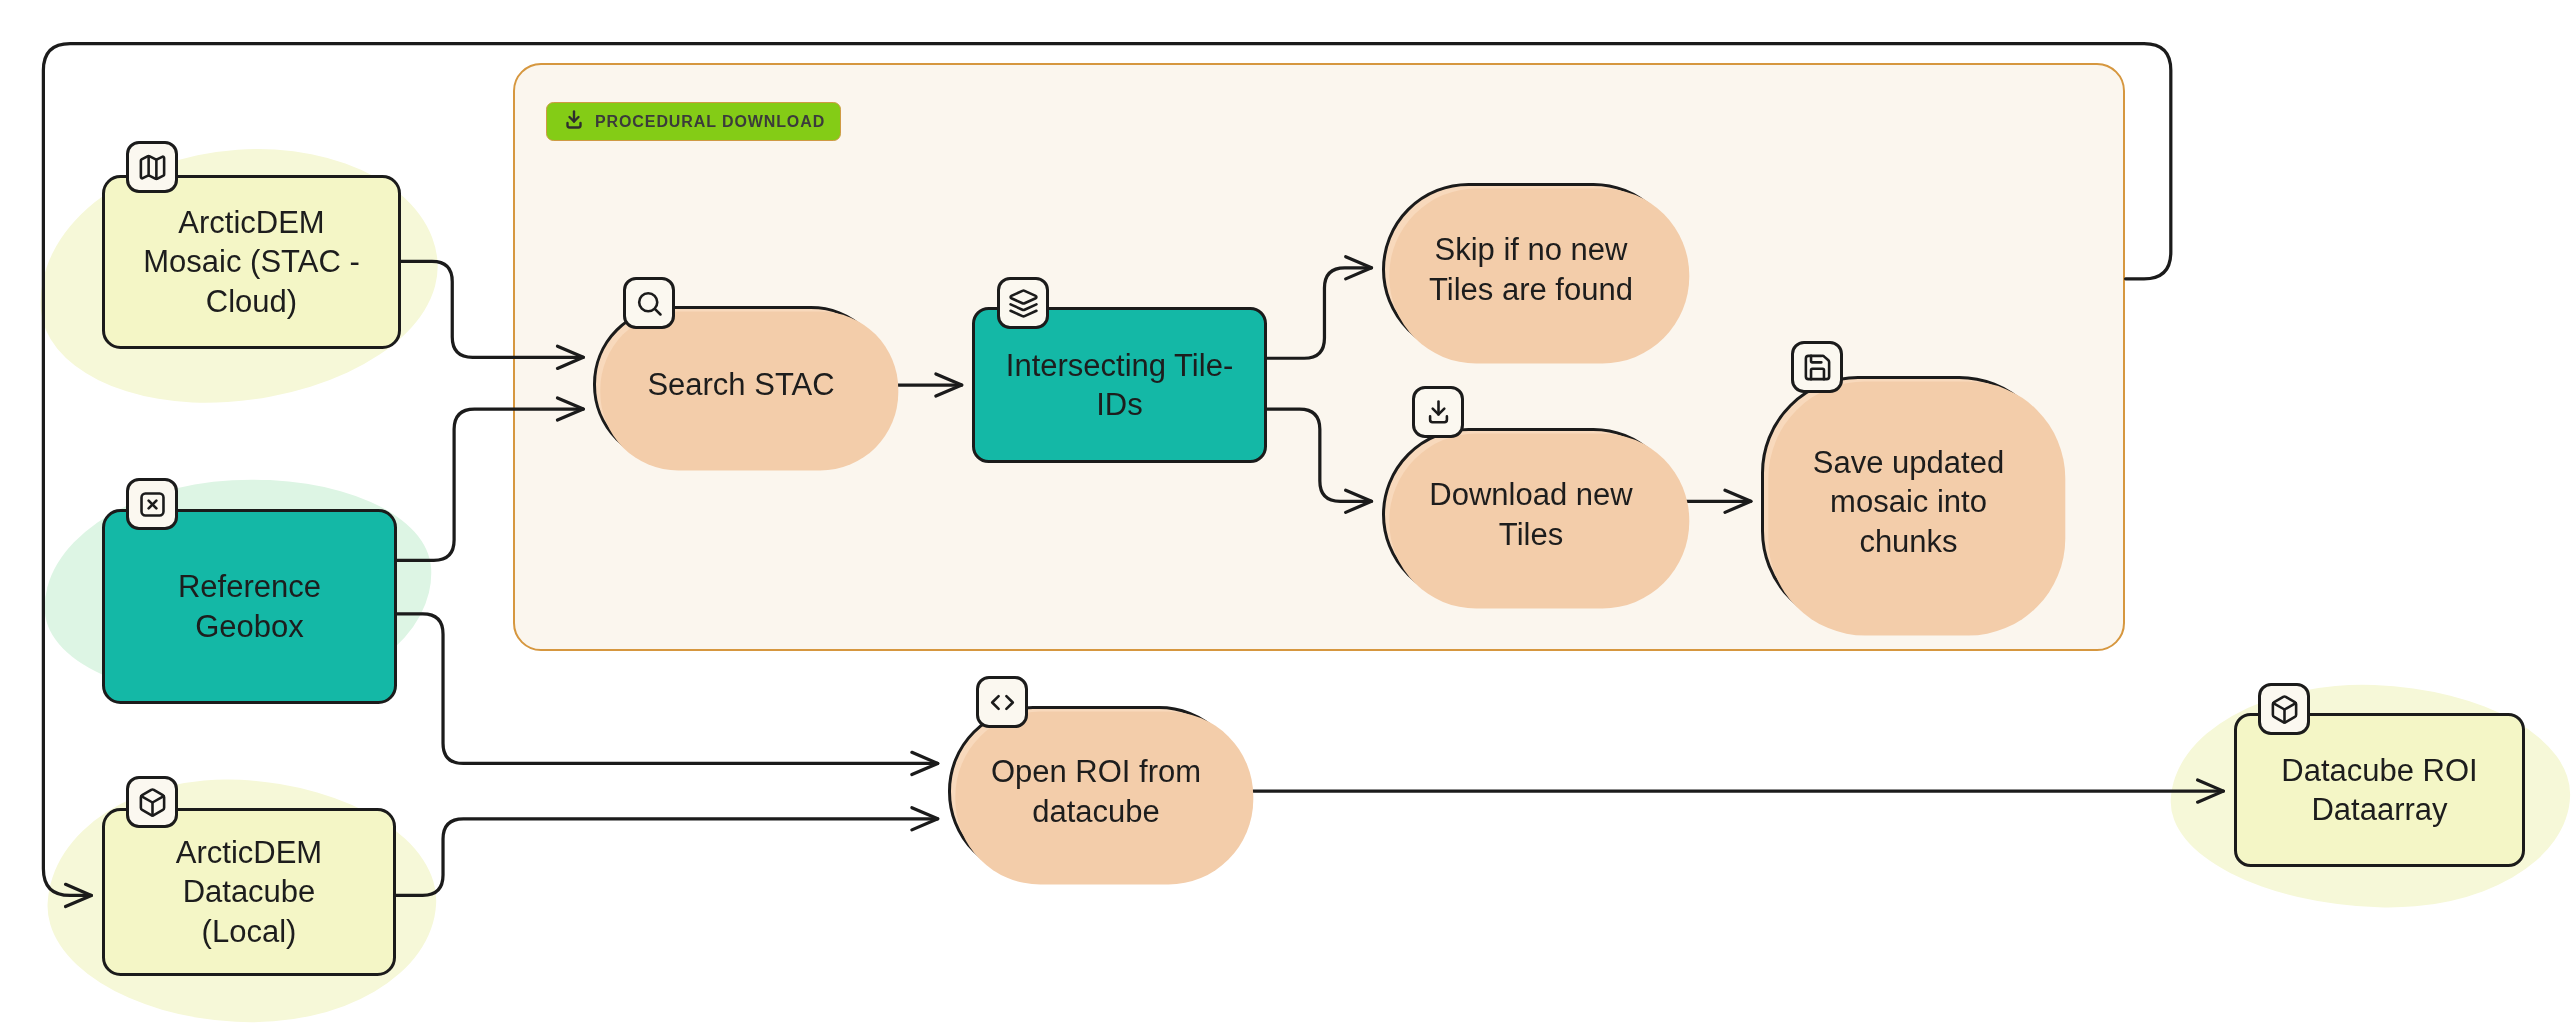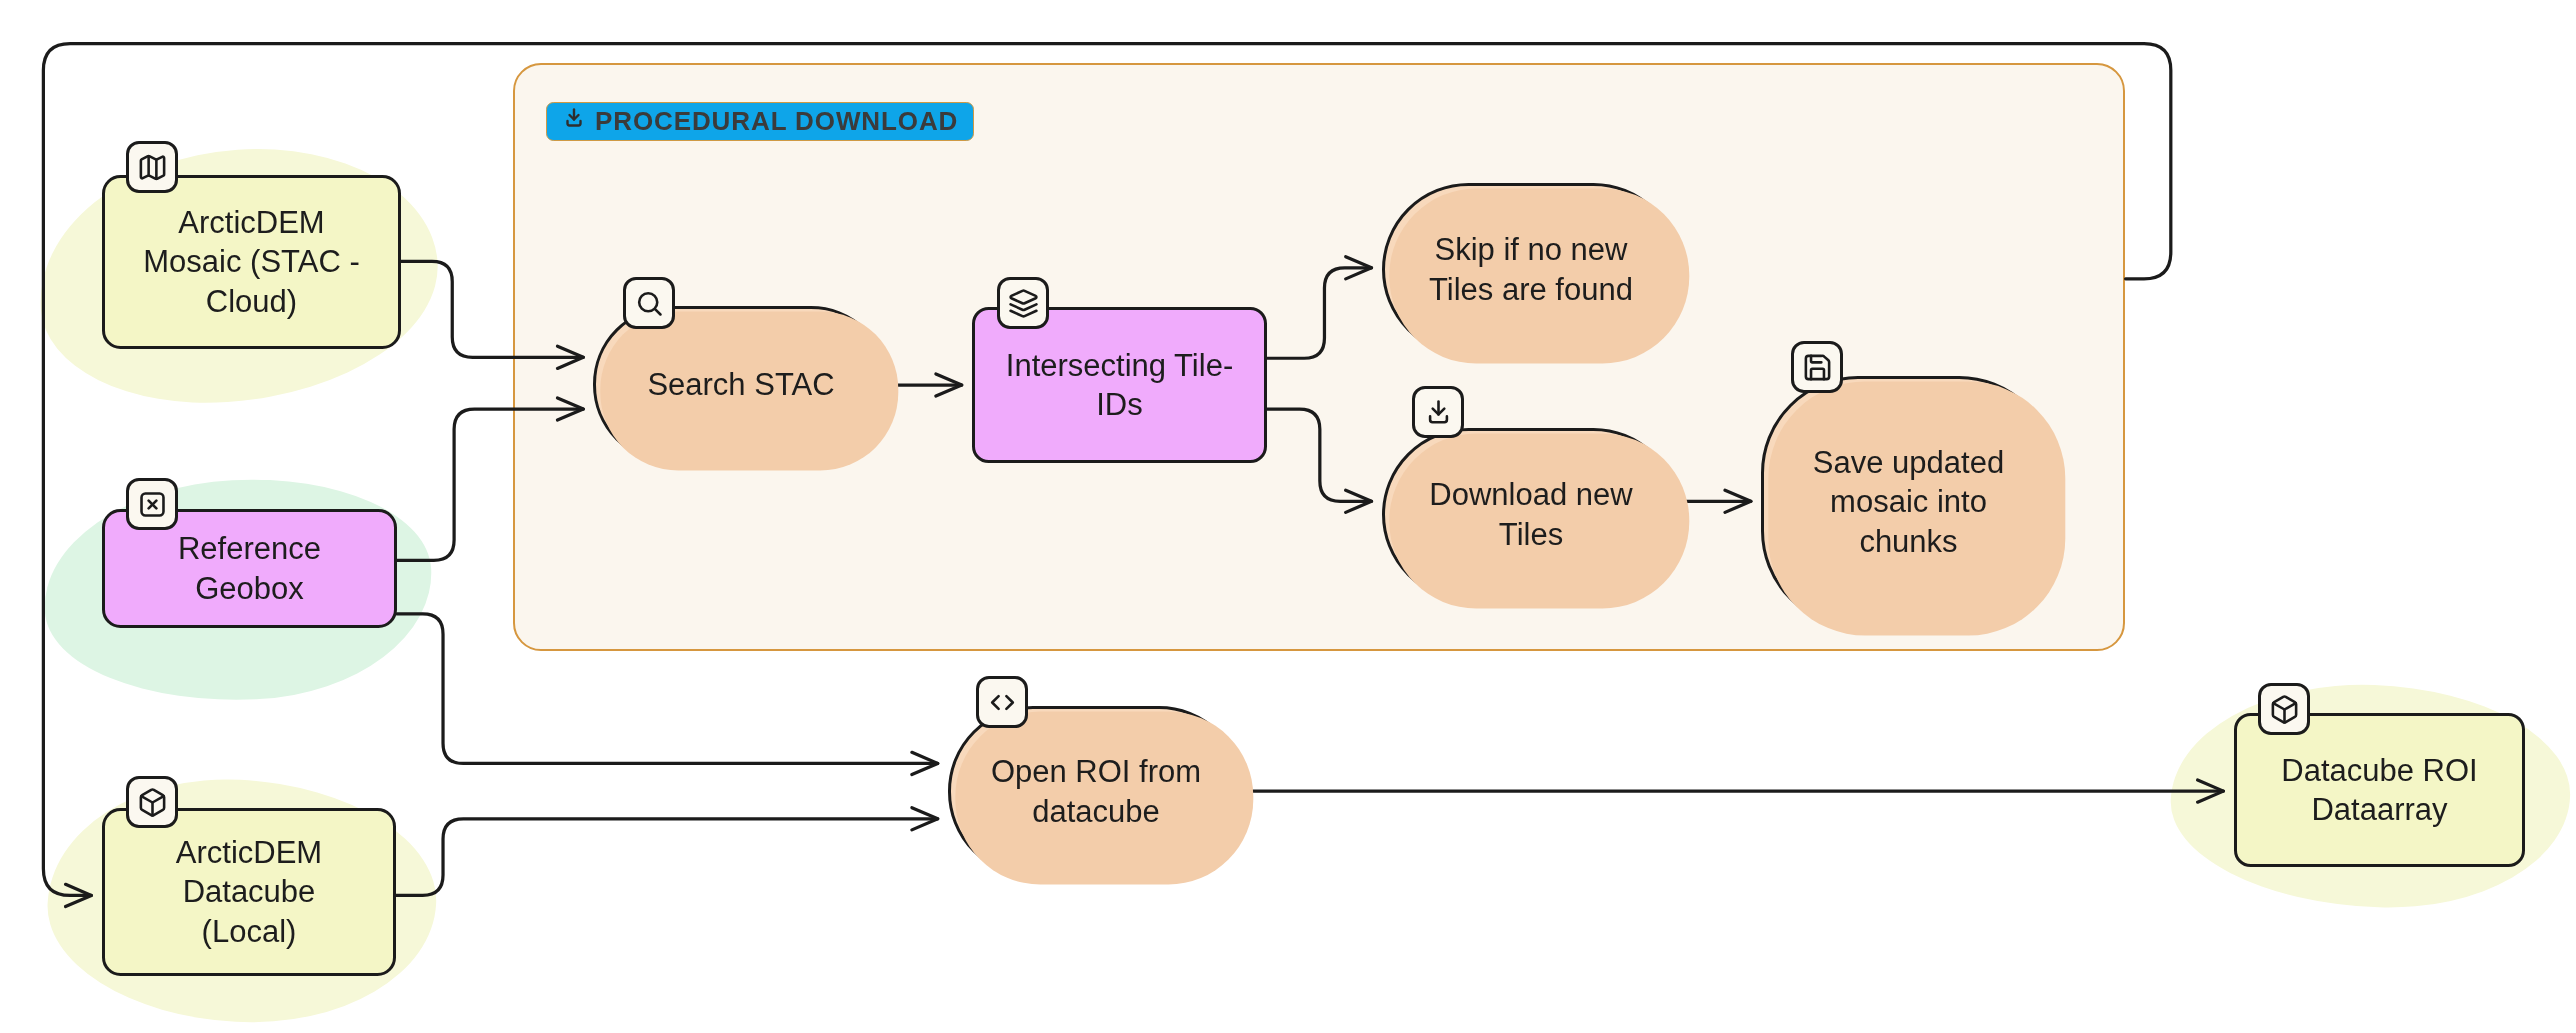--- a/index.html
+++ b/index.html
@@ -8,33 +8,33 @@
     font-family:"Liberation Sans",sans-serif;color:#1d1d1d;overflow:hidden;
   }
   .blob{position:absolute;z-index:1;}
   .group{
     position:absolute;z-index:1;left:513px;top:63px;width:1612px;height:588px;
     background:#fbf6ee;border:2.8px solid #d6973f;border-radius:28px;box-sizing:border-box;
   }
   .group-label{
     position:absolute;z-index:4;left:546px;top:102px;height:39px;
     display:inline-flex;align-items:center;gap:9.2px;padding:0 14.8px;
-    background:#0ea5e9;border:1.8px solid #cf9a44;border-radius:7.4px;
-    color:#3b3b3b;font-size:26px;font-weight:bold;letter-spacing:0.9px;box-sizing:border-box;
+    background:#84cc16;border:1.8px solid #cf9a44;border-radius:7.4px;
+    color:#3b3b3b;font-size:16px;font-weight:bold;letter-spacing:0.9px;box-sizing:border-box;
   }
   .group-label svg{width:24px;height:24px;stroke:#2e2e2e;stroke-width:2.4;fill:none;
     stroke-linecap:round;stroke-linejoin:round;}
   svg.wires{position:absolute;left:0;top:0;z-index:2;}
   .node{
     position:absolute;z-index:3;display:flex;align-items:center;justify-content:center;
     text-align:center;border:3.2px solid #1b1b1b;box-sizing:border-box;
     font-size:31px;line-height:1.26;color:#1d1d1d;
   }
   .yellow{background:#f4f6c6;}
-  .green{background:#f0abfc;}
+  .green{background:#14b8a6;}
   .peach{background:#f8d9bc;}
   .peach::before{
     content:"";position:absolute;inset:-3.7px;transform:translate(8.3px,6.5px);
     border-radius:inherit;background:#f3cdaa;z-index:-1;
   }
   .badge{
     position:absolute;z-index:4;width:52px;height:52px;box-sizing:border-box;
     border:3.2px solid #1b1b1b;border-radius:13px;background:#fbf8f0;
     display:flex;align-items:center;justify-content:center;
   }
@@ -81,21 +81,21 @@
       <path d="M1820 543 H1897" marker-end="url(#arrow)"></path>
       <path d="M1348 857 H2409" marker-end="url(#arrow)"></path>
       <path d="M2303 302 H2323 Q2352 302 2352 273 V76 Q2352 47 2323 47 H76 Q47 47 47 76 V941 Q47 970 76 970 H99" marker-end="url(#arrow)"></path>
     </g>
   </svg>
 
   <div class="node yellow" style="left:102px;top:175px;width:299px;height:174px;border-radius:18.5px;padding:16px 31px;">
     <span>ArcticDEM Mosaic (STAC - Cloud)</span>
   </div>
 
-  <div class="node green" style="left:102px;top:509px;width:295px;height:119px;border-radius:18.5px;padding:0 41px;">
+  <div class="node green" style="left:102px;top:509px;width:295px;height:195px;border-radius:18.5px;padding:0 41px;">
     <span>Reference Geobox</span>
   </div>
 
   <div class="node yellow" style="left:102px;top:808px;width:294px;height:168px;border-radius:18.5px;padding:0 37px;">
     <span>ArcticDEM Datacube (Local)</span>
   </div>
 
   <div class="node peach" style="left:593px;top:306px;width:296px;height:157px;border-radius:78px;padding:0 28px;">
     <span>Search STAC</span>
   </div>

